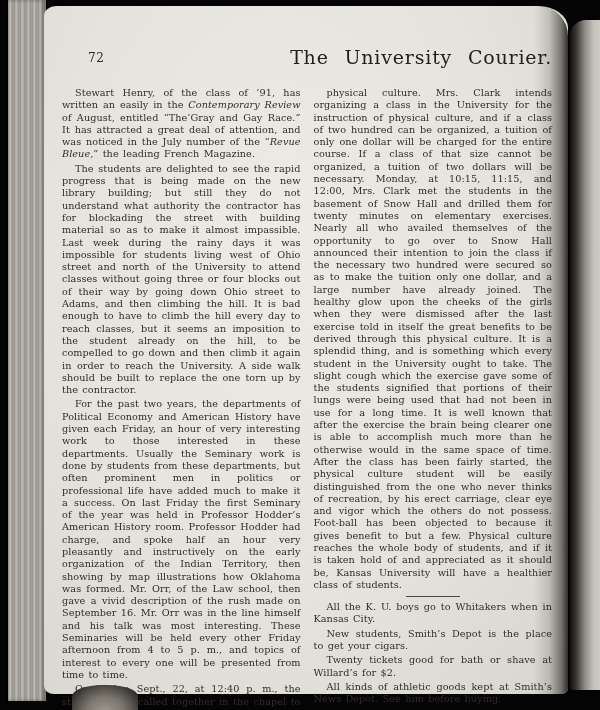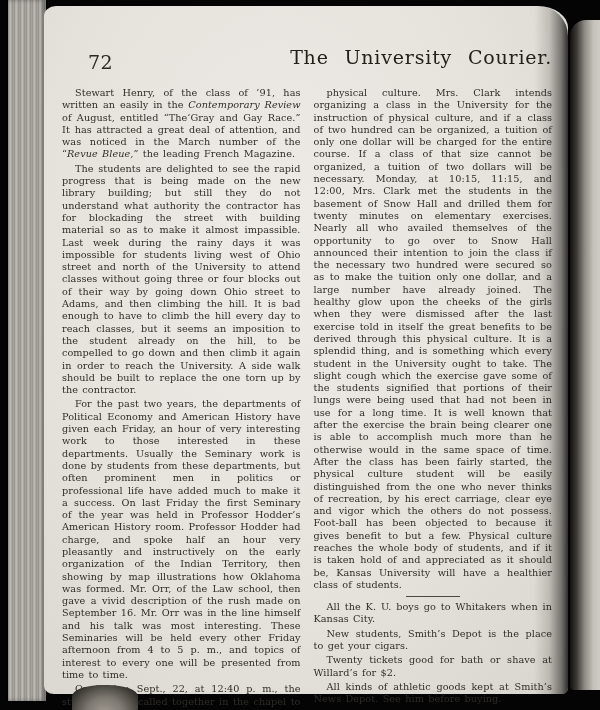--- a/index.html
+++ b/index.html
@@ -45,21 +45,21 @@
   
   .thumb {
     position: absolute; left: 72px; bottom: 0; width: 66px; height: 25px;
     border-radius: 46% 46% 0 0;
     background: radial-gradient(ellipse at 50% 115%,
       #a39d94 0%, #7d7870 40%, #45423d 72%, #121110 100%);
   }
   .page-header { position: relative; height: 32px; }
   .page-number {
     position: absolute; left: 26px; top: 5px;
-    font-size: 19px; letter-spacing: 0.5px; color: #2c2923;
+    font-size: 12px; letter-spacing: 0.5px; color: #2c2923;
   }
   .journal-title {
     margin: 0; text-align: right; font-weight: normal;
     font-size: 19px; letter-spacing: 0.8px; word-spacing: 9px;
     color: #242019;
   }
   .columns { display: flex; gap: 13px; margin-top: 9px; }
   .column { flex: 1; min-width: 0; }
   .para {
     margin: 0 0 2px; text-indent: 13px; text-align: justify;
@@ -79,21 +79,21 @@
   <div class="edge-stack"></div>
 
   <div class="page">
     <div class="page-header">
       <span class="page-number">72</span>
       <h1 class="journal-title">The University Courier.</h1>
     </div>
 
     <div class="columns">
       <div class="column">
-          <p class="para"><span>Stewart Henry, of the class of ’91, has written an easily in the </span><i>Contemporary Review</i><span> of August, entitled “The‘Gray and Gay Race.” It has attracted a great deal of attention, and was noticed in the March number of the “</span><i>Revue Bleue,</i><span>” the leading French Magazine.</span></p>
+          <p class="para"><span>Stewart Henry, of the class of ’91, has written an easily in the </span><i>Contemporary Review</i><span> of August, entitled “The‘Gray and Gay Race.” It has attracted a great deal of attention, and was noticed in the July number of the “</span><i>Revue Bleue,</i><span>” the leading French Magazine.</span></p>
           <p class="para"><span>The students are delighted to see the rapid progress that is being made on the new library building; but still they do not understand what authority the contractor has for blockading the street with building material so as to make it almost impassible. Last week during the rainy days it was impossible for students living west of Ohio street and north of the University to attend classes without going three or four blocks out of their way by going down Ohio street to Adams, and then climbing the hill. It is bad enough to have to climb the hill every day to reach classes, but it seems an imposition to the student already on the hill, to be compelled to go down and then climb it again in order to reach the University. A side walk should be built to replace the one torn up by the contractor.</span></p>
           <p class="para"><span>For the past two years, the departments of Political Economy and American History have given each Friday, an hour of very interesting work to those interested in these departments. Usually the Seminary work is done by students from these departments, but often prominent men in politics or professional life have added much to make it a success. On last Friday the first Seminary of the year was held in Professor Hodder’s American History room. Professor Hodder had charge, and spoke half an hour very pleasantly and instructively on the early organization of the Indian Territory, then showing by map illustrations how Oklahoma was formed. Mr. Orr, of the Law school, then gave a vivid description of the rush made on September 16. Mr. Orr was in the line himself and his talk was most interesting. These Seminaries will be held every other Friday afternoon from 4 to 5 p. m., and topics of interest to every one will be presented from time to time.</span></p>
           <p class="para"><span>On Friday, Sept., 22, at 12:40 p. m., the students were called together in the chapel to listen to a short talk by Mrs. Clark upon the benefits of</span></p>
         </div>
       <div class="column">
           <p class="para"><span>physical culture. Mrs. Clark intends organizing a class in the University for the instruction of physical culture, and if a class of two hundred can be organized, a tuition of only one dollar will be charged for the entire course. If a class of that size cannot be organized, a tuition of two dollars will be necessary. Monday, at 10:15, 11:15, and 12:00, Mrs. Clark met the students in the basement of Snow Hall and drilled them for twenty minutes on elementary exercises. Nearly all who availed themselves of the opportunity to go over to Snow Hall announced their intention to join the class if the necessary two hundred were secured so as to make the tuition only one dollar, and a large number have already joined. The healthy glow upon the cheeks of the girls when they were dismissed after the last exercise told in itself the great benefits to be derived through this physical culture. It is a splendid thing, and is something which every student in the University ought to take. The slight cough which the exercise gave some of the students signified that portions of their lungs were being used that had not been in use for a long time. It is well known that after the exercise the brain being clearer one is able to accomplish much more than he otherwise would in the same space of time. After the class has been fairly started, the physical culture student will be easily distinguished from the one who never thinks of recreation, by his erect carriage, clear eye and vigor which the others do not possess. Foot-ball has been objected to because it gives benefit to but a few. Physical culture reaches the whole body of students, and if it is taken hold of and appreciated as it should be, Kansas University will have a healthier class of students.</span></p>
           <div class="col-rule"></div>
           <p class="para"><span>All the K. U. boys go to Whitakers when in Kansas City.</span></p>
           <p class="para"><span>New students, Smith’s Depot is the place to get your cigars.</span></p>
           <p class="para"><span>Twenty tickets good for bath or shave at Willard’s for $2.</span></p>

